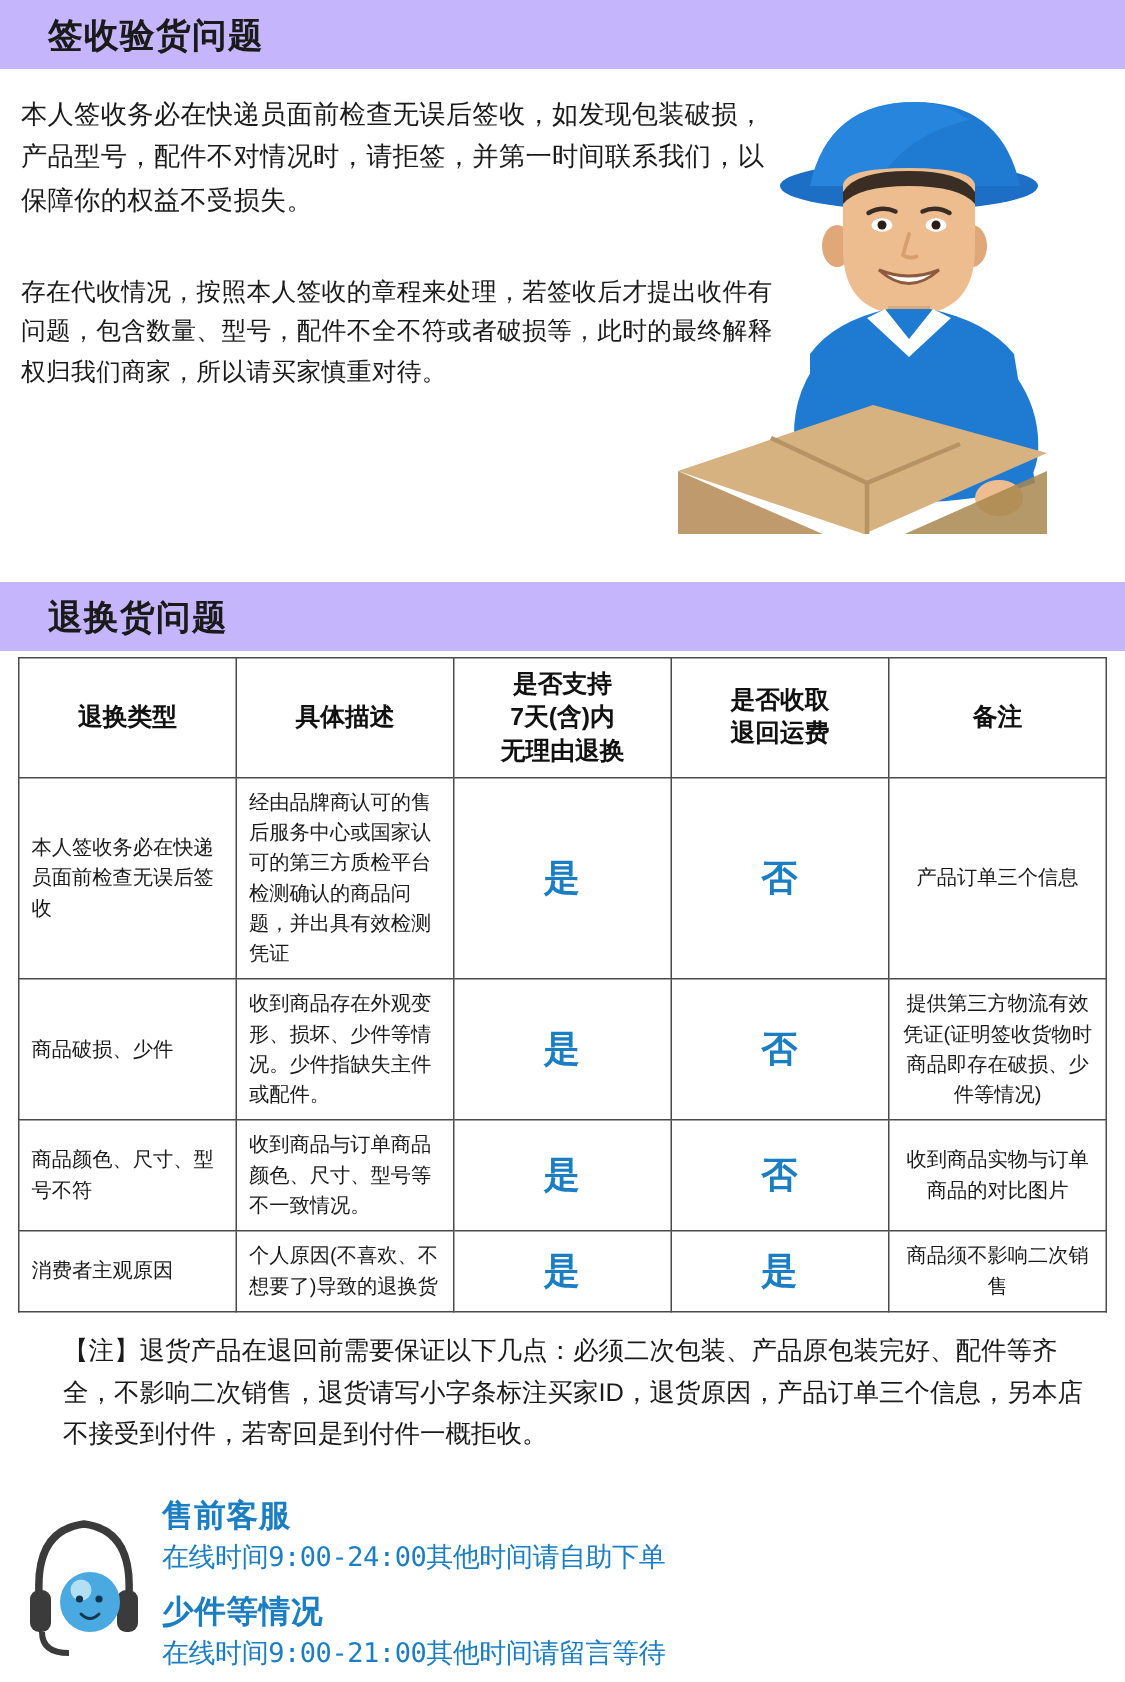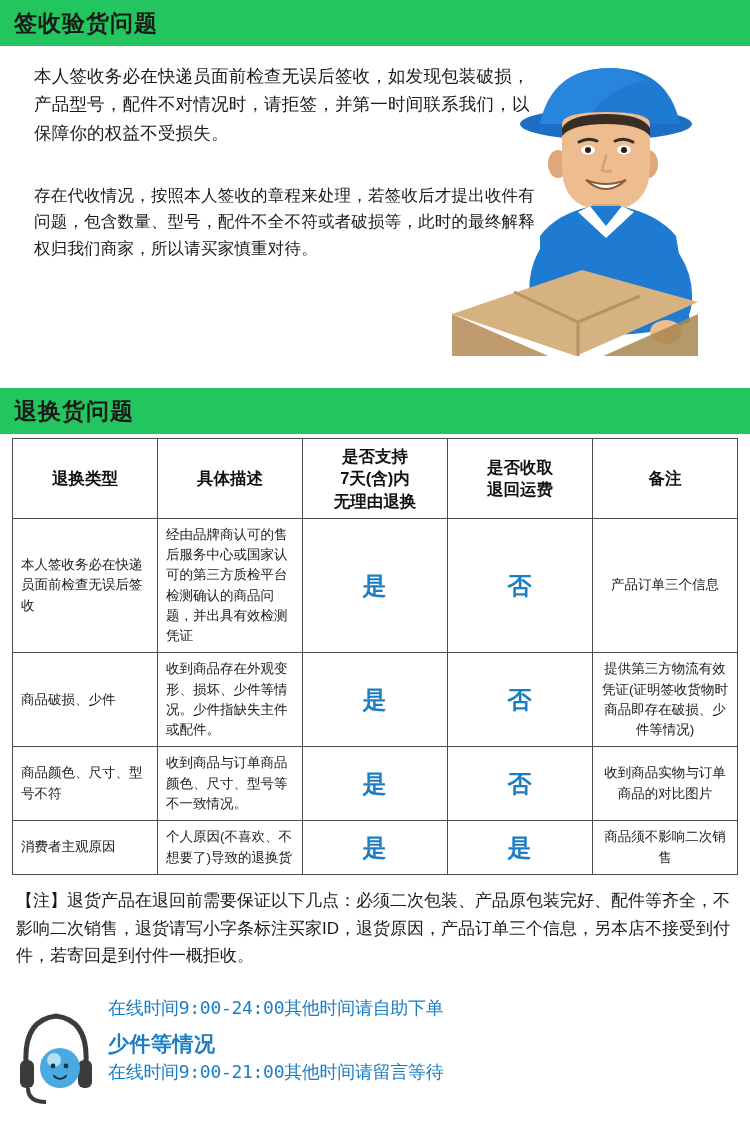--- a/index.html
+++ b/index.html
@@ -14,40 +14,39 @@
   }
   .page {
     position: relative;
     width: 750px;
     min-height: 1121px;
     overflow: hidden;
   }
 
   
   .section-bar {
-    background: #22c55e;
+    background: #c4b5fd;
     height: 46px;
     display: flex;
     align-items: center;
-    padding-left: 14px;
+    padding-left: 32px;
     box-sizing: border-box;
   }
   .section-bar .title {
     font-size: 23px;
     font-weight: bold;
     letter-spacing: 1px;
     color: #1a1a1a;
   }
 
   
   .sign-block {
     position: relative;
     height: 310px;
     overflow: hidden;
-    padding-left: 20px;
   }
   .sign-text {
     position: relative;
     z-index: 3;
     padding: 16px 14px 0 14px;
     width: 540px;
     box-sizing: border-box;
   }
   .sign-text p {
     margin: 0 0 12px 0;
@@ -122,20 +121,21 @@
   tbody tr { height: 72px; }
   tbody tr.r2 { height: 72px; }
   tbody tr.r4 { height: 54px; }
 
   
   .note {
     padding: 12px 16px 6px 16px;
     font-size: 17px;
     line-height: 1.62;
     color: #1a1a1a;
+    margin-left: 26px;
   }
 
   
   .service {
     position: relative;
     height: 140px;
     margin-top: 10px;
   }
   .service .headset {
     position: absolute;
@@ -289,19 +289,20 @@
       <rect x="62" y="56" width="14" height="28" rx="6" fill="#3b3b3b"></rect>
       <path d="M12 84 q0 14 18 14" stroke="#3b3b3b" stroke-width="4" fill="none"></path>
       <circle cx="44" cy="64" r="20" fill="#4aa9e0"></circle>
       <circle cx="38" cy="56" r="7" fill="#bfe4f7" opacity="0.9"></circle>
       <circle cx="37" cy="62" r="2.4" fill="#14364d"></circle>
       <circle cx="50" cy="62" r="2.4" fill="#14364d"></circle>
       <path d="M38 72 q6 6 12 0" stroke="#14364d" stroke-width="2" fill="none" stroke-linecap="round"></path>
     </svg>
 
     <div class="lines">
+      <p class="svc-title">售前客服</p>
       <p class="svc-line">在线时间9:00-24:00其他时间请自助下单</p>
       <p class="svc-title">少件等情况</p>
       <p class="svc-line">在线时间9:00-21:00其他时间请留言等待</p>
     </div>
   </div>
 
 </div>
 
 </body></html>

